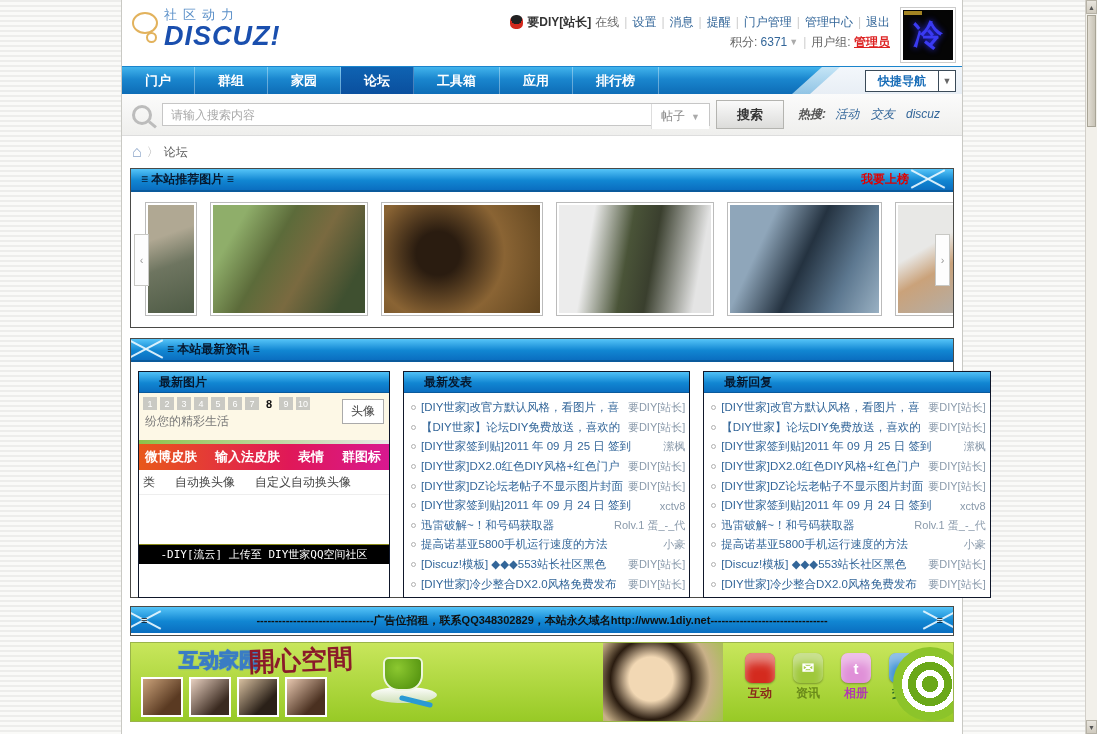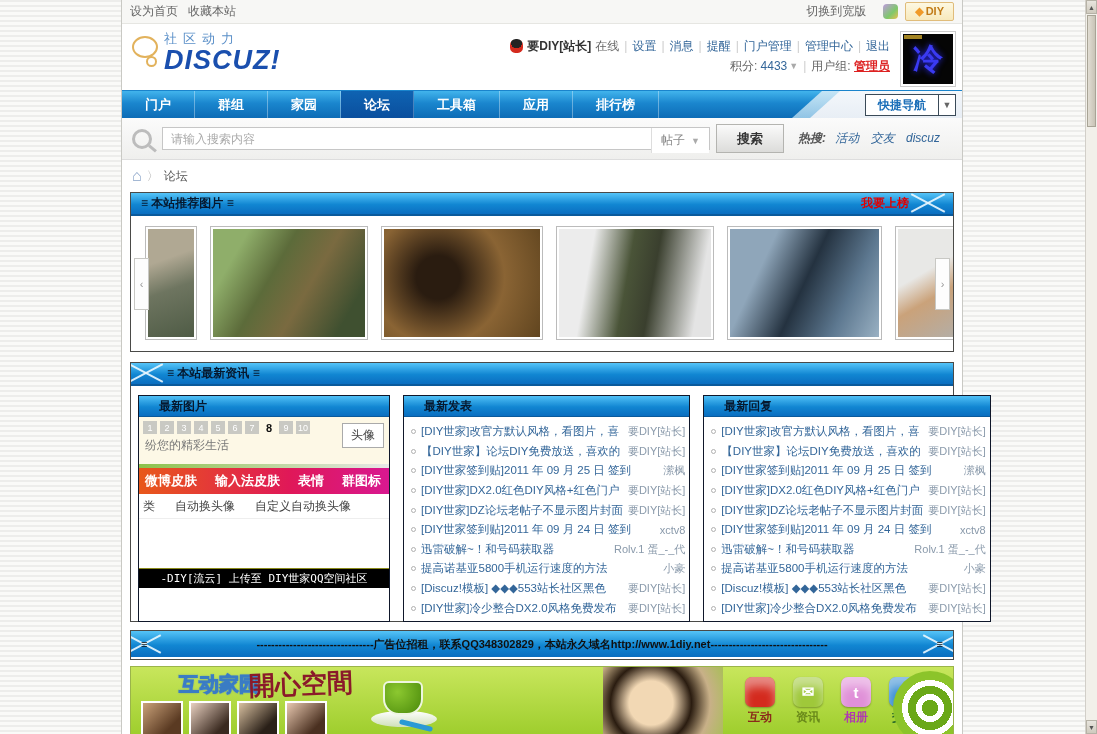--- a/index.html
+++ b/index.html
@@ -161,29 +161,20 @@
   .scrollbar { position:absolute; right:0; top:0; width:12px; height:734px; background:#f2f0ea; border-left:1px solid #d2cfc8; }
   .sb-btn { height:14px; background:linear-gradient(#e8e5de,#cfcabe); border:1px solid #b6b2a6; font-size:7px; color:#555; display:flex; align-items:center; justify-content:center; cursor:pointer; }
   .sb-down { position:absolute; bottom:0; left:0; right:0; }
   .sb-thumb { position:absolute; top:15px; left:1px; width:9px; height:112px; background:linear-gradient(90deg,#e2ded4,#c8c3b6); border:1px solid #a8a496; cursor:grab; }
 </style>
 </head>
 <body>
 
 <div class="content">
 
-  <div class="topbar">
-    <a>设为首页</a>
-    <a>收藏本站</a>
-    <div class="topbar-right">
-      <a style="color:#666;">切换到宽版</a>
-      <span class="skin-icon"></span>
-      <button class="diy-btn"><span class="dia">◆</span><span>DIY</span></button>
-    </div>
-  </div>
 
   <div class="header">
     <div class="logo">
       <span class="bubble"></span>
       <span class="logo-text">
         <div class="logo-sub">社区动力</div>
         <div class="logo-main">DISCUZ!</div>
       </span>
     </div>
     <div class="userinfo">
@@ -199,21 +190,21 @@
         <a>提醒</a>
         <span class="sep">|</span>
         <a>门户管理</a>
         <span class="sep">|</span>
         <a>管理中心</a>
         <span class="sep">|</span>
         <a>退出</a>
       </div>
       <div class="row">
         <span>积分:</span>&nbsp;
-        <a>4433</a>
+        <a>6371</a>
         <span class="drop-arrow">▼</span>
         <span class="sep">|</span>
         <span>用户组:</span>&nbsp;
         <span class="red">管理员</span>
       </div>
     </div>
     <div class="avatar">
       <div class="avatar-inner">冷</div>
     </div>
   </div>

